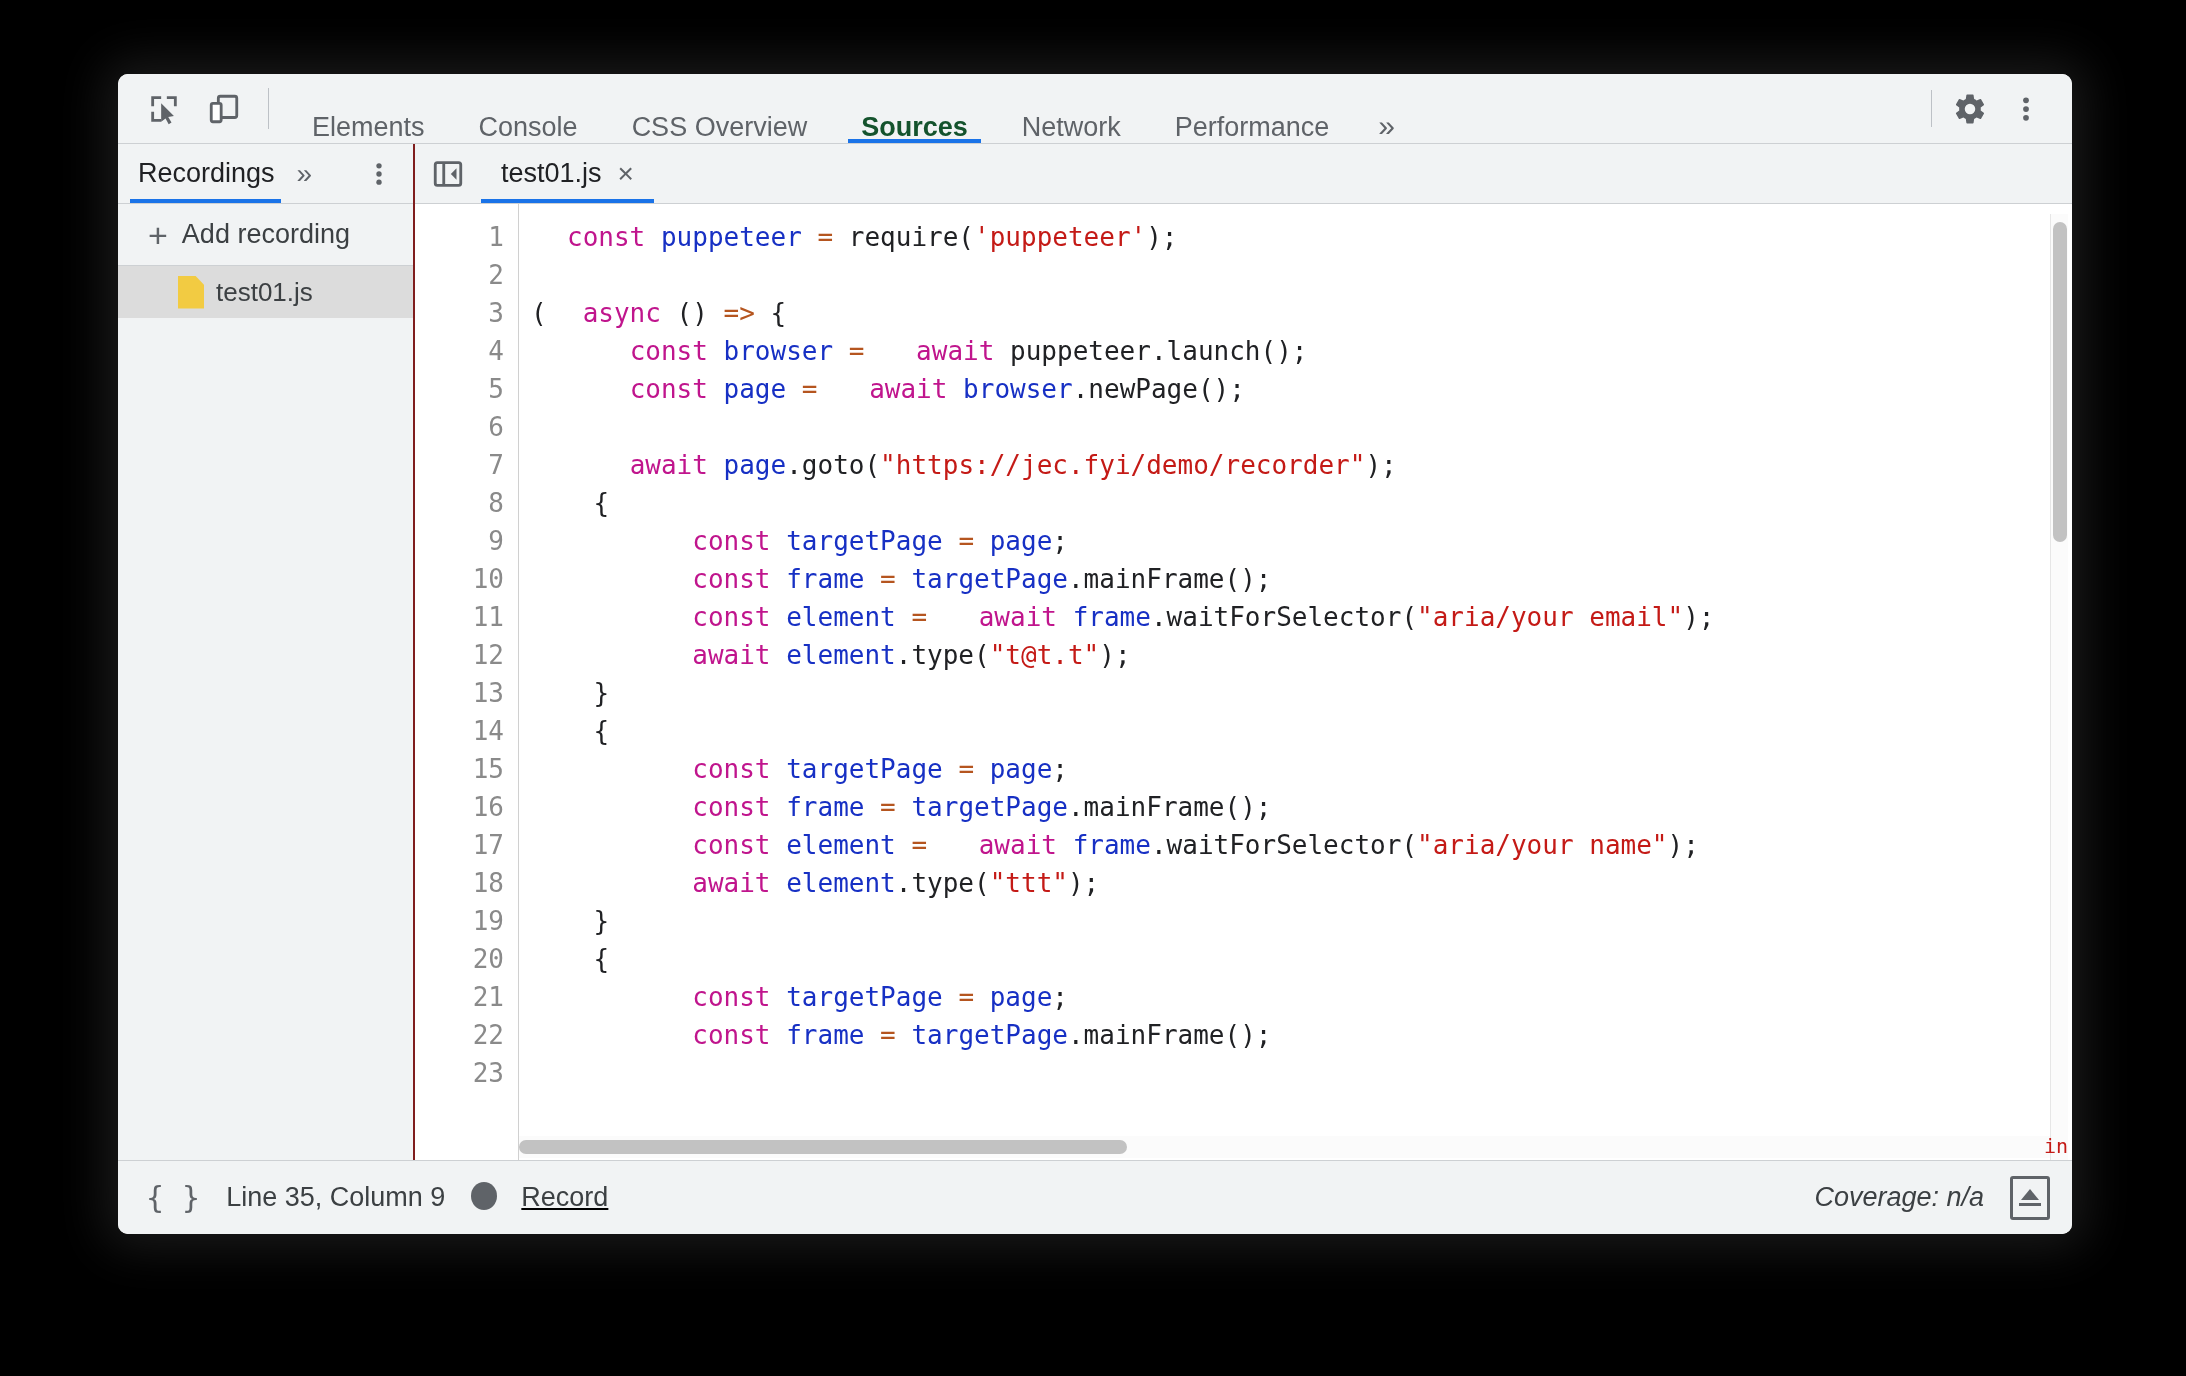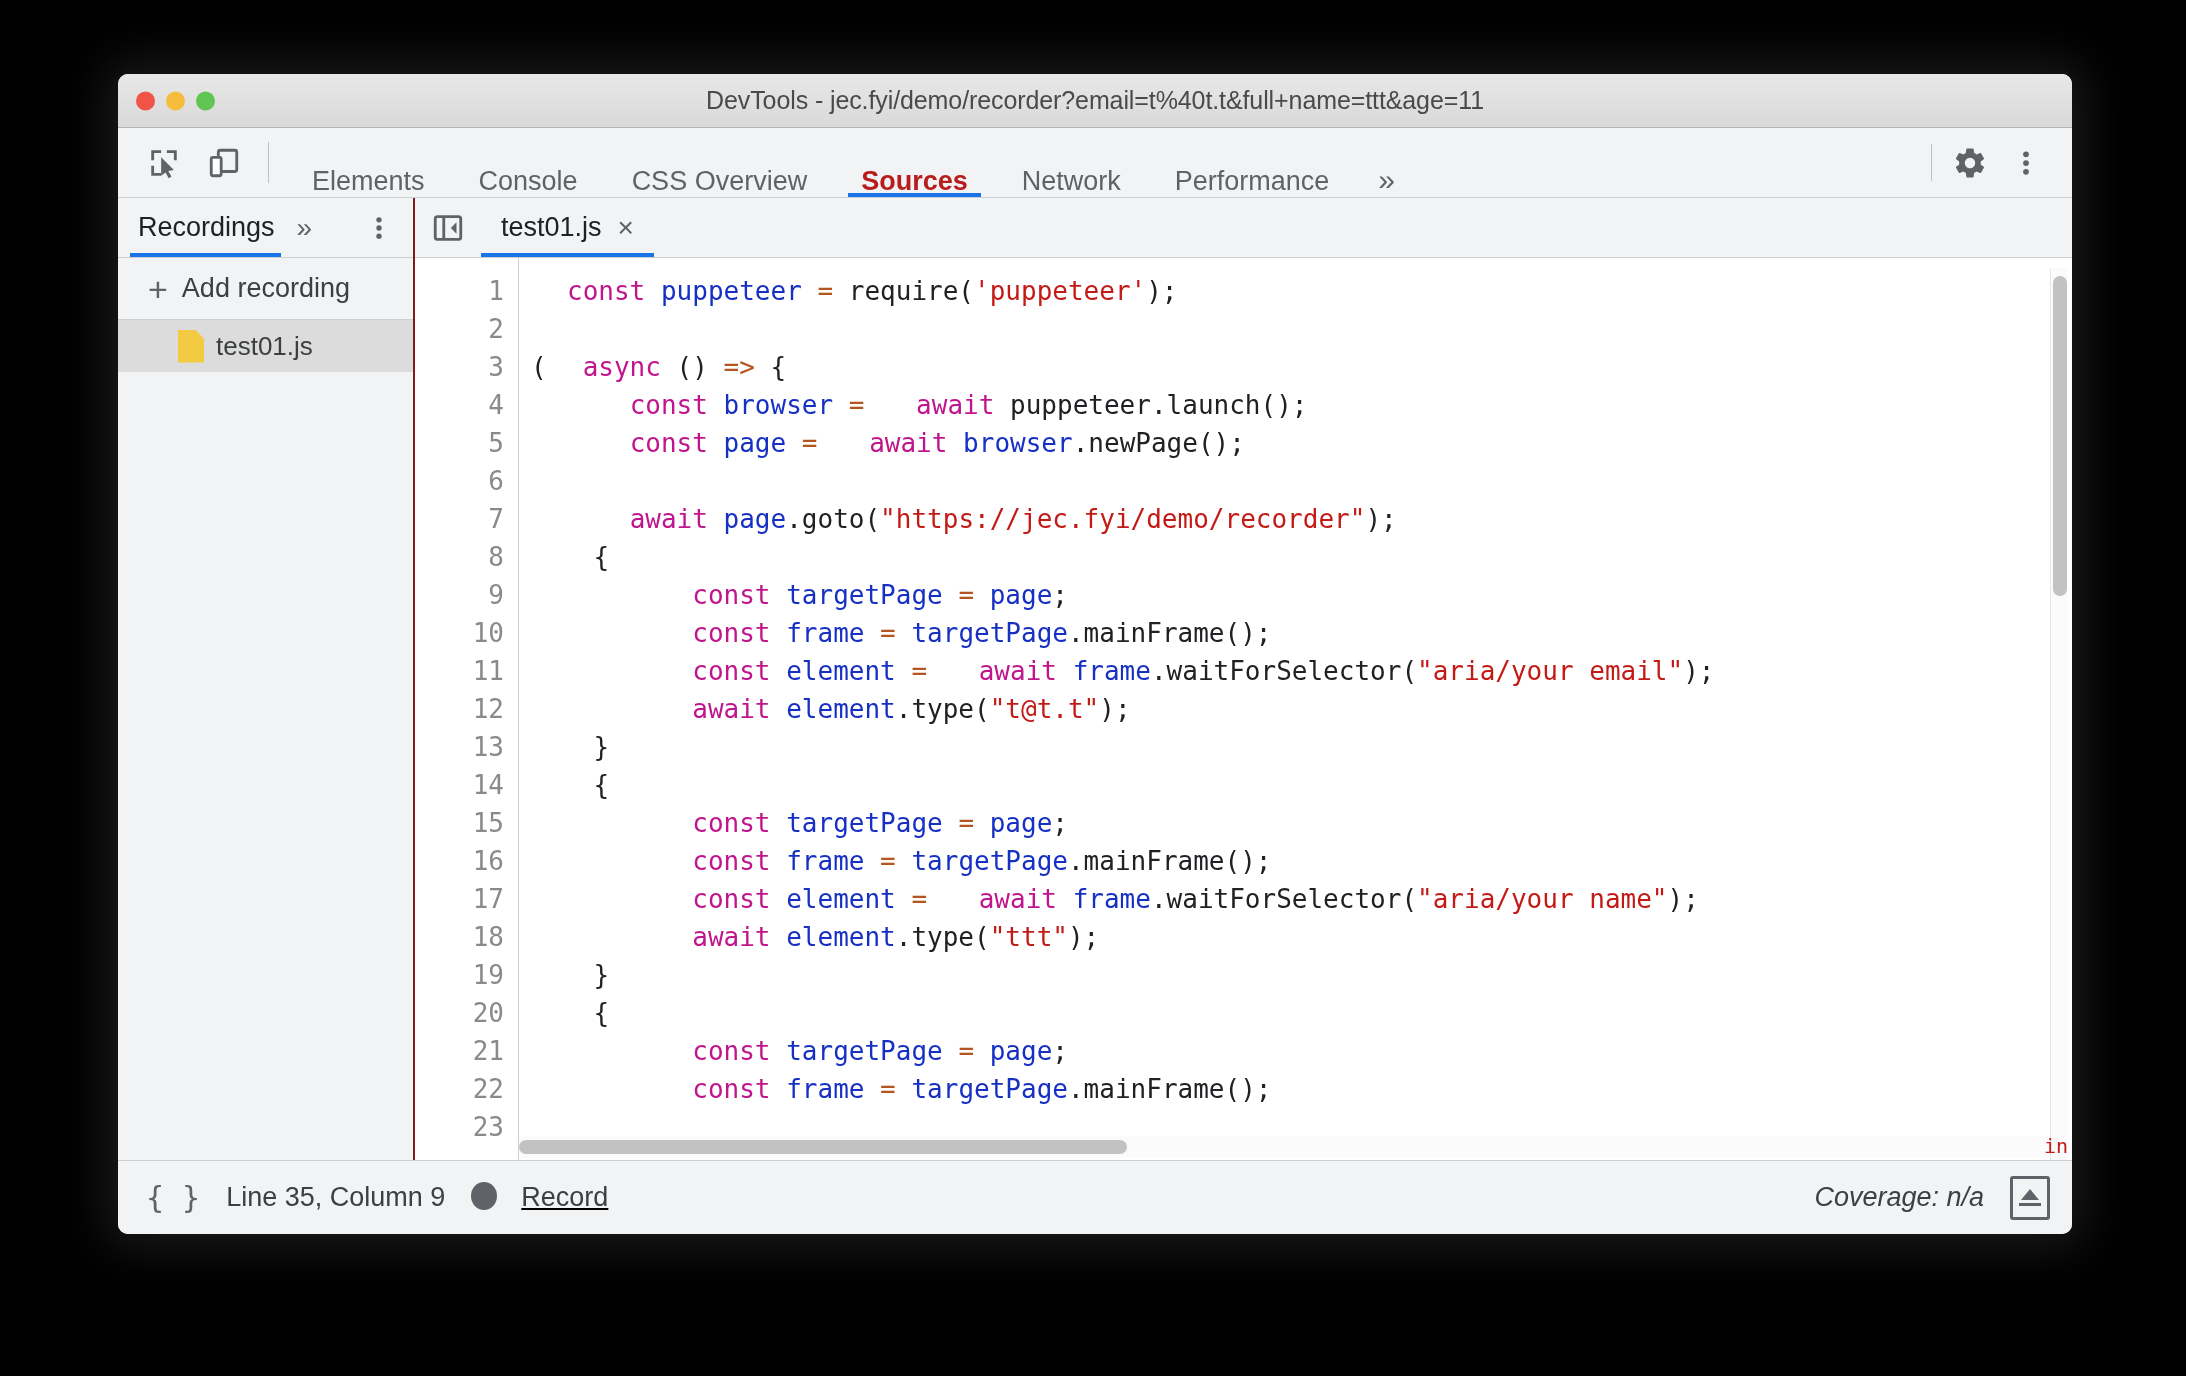--- a/index.html
+++ b/index.html
@@ -59,21 +59,21 @@
   }
   .vsep { width: 1px; background: #bdc1c6; margin: 14px 16px 14px 18px; align-self: stretch; }
   .tabs { display: flex; align-items: flex-end; }
   .tab {
     display: flex; align-items: center;
     padding: 0 27px;
     font-size: 27px; color: #5f6368;
     white-space: nowrap;
     position: relative;
   }
-  .tab.active { color: #b91c1c; font-weight: bold; margin-top: 43px; }
+  .tab.active { color: #14532d; font-weight: bold; margin-top: 43px; }
   .tab.active::after {
     content: ""; position: absolute;
     left: 14px; right: 14px; bottom: 0; height: 4px;
     background: #1a73e8;
   }
   .tab.chev { padding: 0 22px; font-size: 30px; color: #5f6368; }
   .toolbar-right { margin-left: auto; display: flex; align-items: center; padding-right: 18px; }
   .icon-btn {
     width: 56px; height: 56px;
     display: flex; align-items: center; justify-content: center;
@@ -248,28 +248,20 @@
     font-family: "DejaVu Sans Mono", monospace;
     font-size: 20px; color: #c41a16;
   }
 </style>
 </head>
 <body>
 
 <div id="root">
   <div class="window">
 
-    <div class="titlebar">
-      <div class="traffic">
-        <div class="dot red"></div>
-        <div class="dot yellow"></div>
-        <div class="dot green"></div>
-      </div>
-      <div class="title-text">DevTools - jec.fyi/demo/recorder?email=t%40t.t&amp;full+name=ttt&amp;age=11</div>
-    </div>
 
     <div class="toolbar">
       <div class="tool-icons">
         <div class="tool-btn">
           <svg width="34" height="34" viewBox="0 0 24 24">
             <path d="M3 3h7v2H5v5H3V3z" fill="#5f6368"></path>
             <path d="M3 14v7h7v-2H5v-5H3z" fill="#5f6368"></path>
             <path d="M21 3h-7v2h5v5h2V3z" fill="#5f6368"></path>
             <path d="M10 8l9 9-4 .6 2.3 4-2 1.1-2.2-4L10 21V8z" fill="#5f6368"></path>
           </svg>

